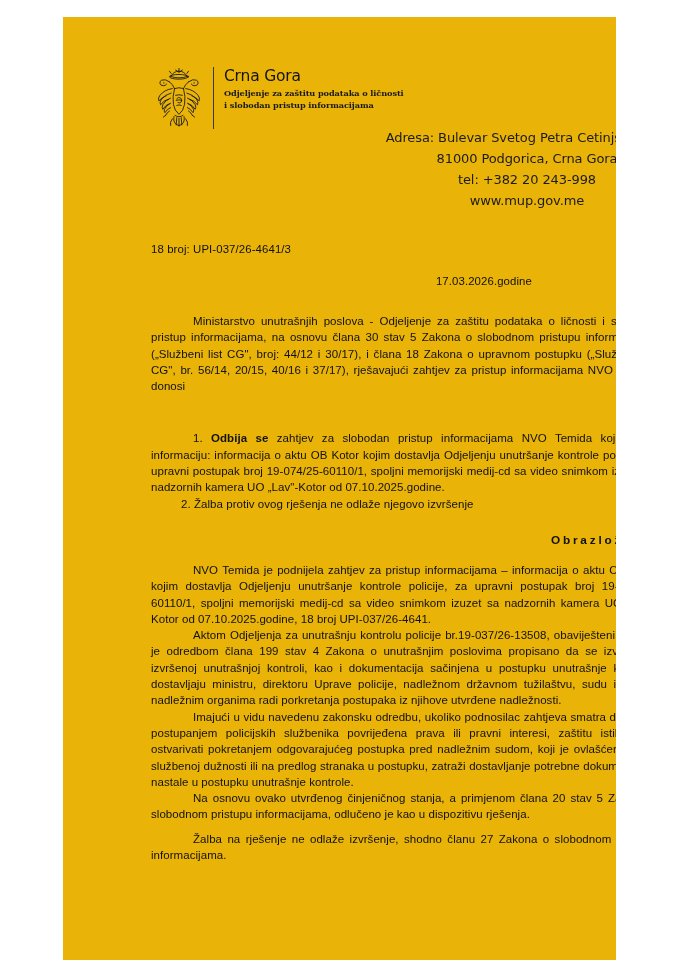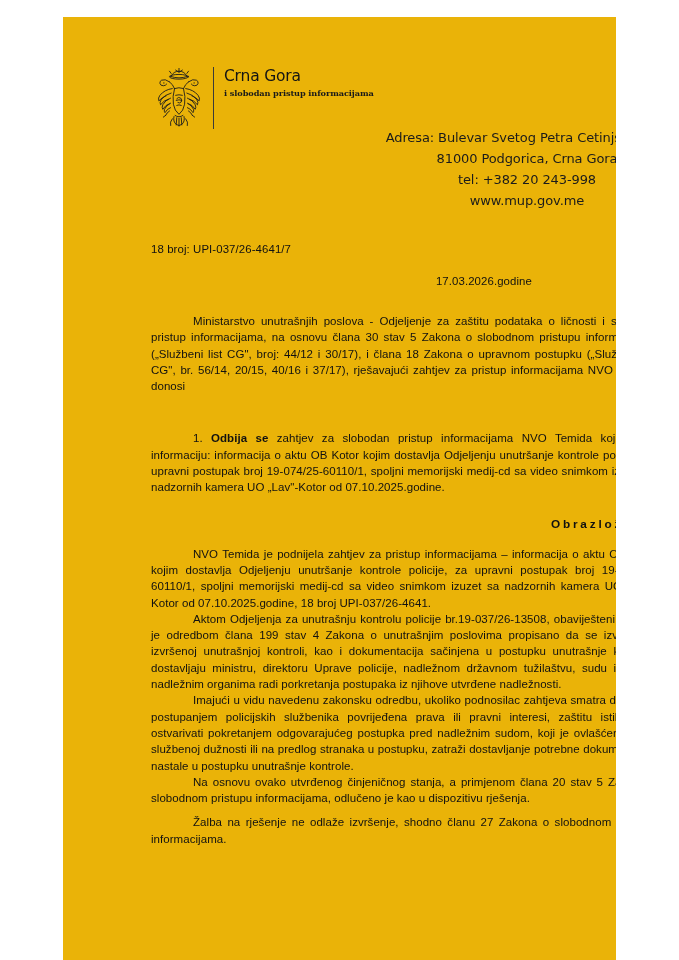--- a/index.html
+++ b/index.html
@@ -211,44 +211,46 @@
           <path d="M26 90 l-4 3 M74 90 l4 3"></path>
         </g>
       </svg>
     </div>
 
     <div class="lh-divider"></div>
 
     <div class="lh-text">
       <div class="lh-country">Crna Gora</div>
       <div class="lh-dept">
+        <div>Odjeljenje za zaštitu podataka o ličnosti</div>
         <div>i slobodan pristup informacijama</div>
       </div>
     </div>
   </div>
 
   <div class="address-block">
     <div>Adresa: Bulevar Svetog Petra Cetinjskog 22,</div>
     <div>81000 Podgorica, Crna Gora</div>
     <div>tel: +382 20 243-998</div>
     <div>www.mup.gov.me</div>
   </div>
 
-  <div class="ref-no">18 broj: UPI-037/26-4641/7</div>
+  <div class="ref-no">18 broj: UPI-037/26-4641/3</div>
   <div class="doc-date">17.03.2026.godine</div>
 
   <div class="body-wrap">
 
     <p class="para indent">Ministarstvo unutrašnjih poslova - Odjeljenje za zaštitu podataka o ličnosti i slobodan pristup informacijama, na osnovu člana 30 stav 5 Zakona o slobodnom pristupu informacijama („Službeni list CG", broj: 44/12 i 30/17), i člana 18 Zakona o upravnom postupku („Službeni list CG", br. 56/14, 20/15, 40/16 i 37/17), rješavajući zahtjev za pristup informacijama NVO Temida, donosi</p>
 
     <div class="gap-lg"></div>
     <div class="gap-md"></div>
 
     <p class="para indent"><span>1. </span><span class="bold">Odbija se</span><span> zahtjev za slobodan pristup informacijama NVO Temida kojim traži informaciju: informacija o aktu OB Kotor kojim dostavlja Odjeljenju unutršanje kontrole policije, za upravni postupak broj 19-074/25-60110/1, spoljni memorijski medij-cd sa video snimkom izuzet sa nadzornih kamera UO „Lav"-Kotor od 07.10.2025.godine.</span></p>
 
+    <p class="para indent-sm">2.  Žalba protiv ovog rješenja ne odlaže njegovo izvršenje</p>
 
     <div class="gap-lg"></div>
     <h2 class="doc-subheading">Obrazloženje</h2>
     <div class="gap-md"></div>
 
     <p class="para indent">NVO Temida je podnijela zahtjev za pristup informacijama – informacija o aktu OB Kotor kojim dostavlja Odjeljenju unutršanje kontrole policije, za upravni postupak broj 19-074/25-60110/1, spoljni memorijski medij-cd sa video snimkom izuzet sa nadzornih kamera UO „Lav"-Kotor od 07.10.2025.godine, 18 broj UPI-037/26-4641.</p>
     <p class="para indent">Aktom Odjeljenja za unutrašnju kontrolu policije br.19-037/26-13508, obaviješteni smo da je odredbom člana 199 stav 4 Zakona o unutrašnjim poslovima propisano da se izvještaj o izvršenoj unutrašnjoj kontroli, kao i dokumentacija  sačinjena u postupku unutrašnje kontrole, dostavljaju ministru, direktoru Uprave policije, nadležnom državnom tužilaštvu, sudu i drugim nadležnim organima radi porkretanja postupaka iz njihove utvrđene nadležnosti.</p>
     <p class="para indent">Imajući u vidu navedenu zakonsku odredbu, ukoliko podnosilac zahtjeva smatra da su mu postupanjem policijskih službenika povrijeđena prava ili pravni interesi, zaštitu istih može ostvarivati pokretanjem odgovarajućeg postupka pred nadležnim sudom, koji je ovlašćen da, po službenoj dužnosti ili na predlog stranaka u postupku, zatraži dostavljanje potrebne dokumentacije nastale u postupku unutrašnje kontrole.</p>
     <p class="para indent">Na osnovu ovako utvrđenog činjeničnog stanja, a primjenom člana 20 stav 5 Zakona o slobodnom pristupu informacijama, odlučeno je kao u dispozitivu rješenja.</p>
     <div class="gap-sm"></div>

